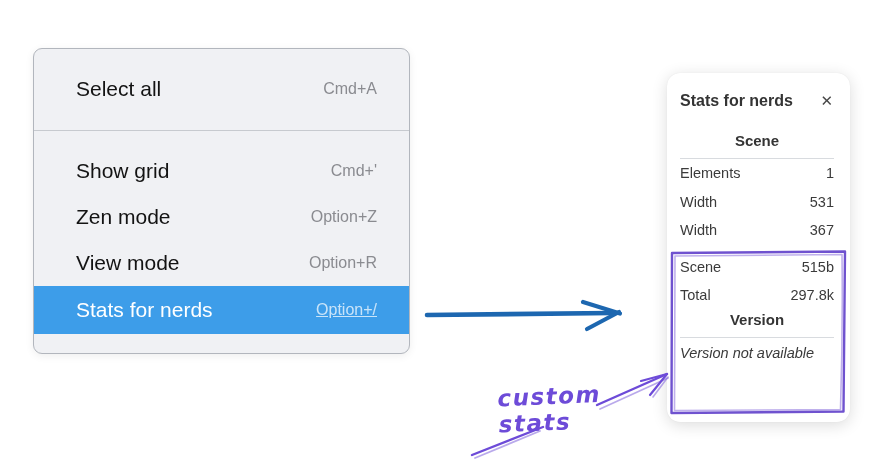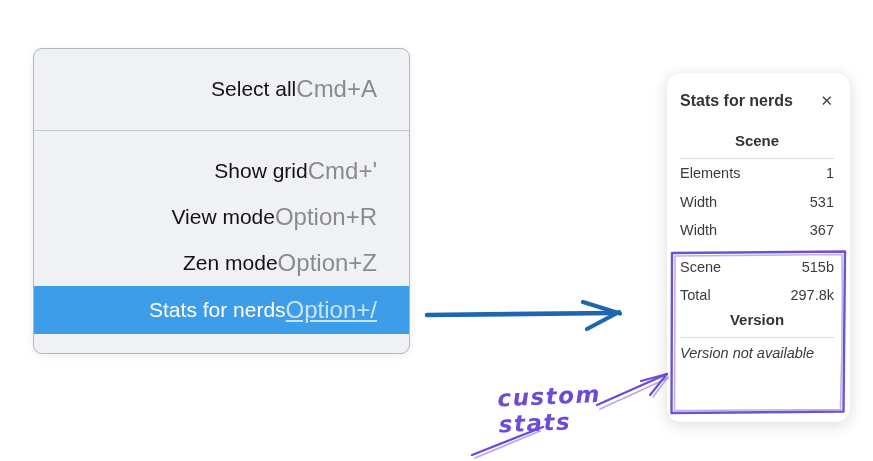--- a/index.html
+++ b/index.html
@@ -12,26 +12,26 @@
   .context-menu{
     position:absolute;left:33px;top:48px;width:377px;
     background:#f0f1f4;border:1.5px solid #b2b6bd;border-radius:9px;
     box-shadow:0 2px 8px rgba(0,0,0,0.07);
     box-sizing:border-box;overflow:hidden;
     font-size:21px;color:#131313;
   }
   .menu-group-top{padding:13px 0 14px 0;}
   .menu-group-bottom{padding:17px 0 19px 0;}
   .menu-item{
-    display:flex;justify-content:flex-end;align-items:center;
+    display:flex;justify-content:space-between;align-items:center;
     height:46px;padding:0 32px 0 42px;cursor:default;
   }
   .menu-item.tall{height:54px;}
   .menu-item.selected{background:#3d9de9;color:#ffffff;height:48px;}
-  .mi-shortcut{color:#8a8b90;font-size:24px;}
+  .mi-shortcut{color:#8a8b90;font-size:16px;}
   .menu-item.selected .mi-shortcut{color:rgba(255,255,255,0.72);text-decoration:underline;}
   .menu-divider{height:1px;background:#c7cacf;}
 
   
   .stats-panel{
     position:absolute;left:667px;top:73px;width:183px;height:349px;
     background:#ffffff;border-radius:13px;
     box-shadow:0 3px 16px rgba(0,0,0,0.14),0 0 1px rgba(0,0,0,0.10);
     box-sizing:border-box;padding:18px 16px 0 13px;
     font-size:14.5px;color:#3b3b3b;
@@ -68,26 +68,26 @@
         <span class="mi-shortcut">Cmd+A</span>
       </div>
     </div>
     <div class="menu-divider"></div>
     <div class="menu-group-bottom">
       <div class="menu-item">
         <span class="mi-label">Show grid</span>
         <span class="mi-shortcut">Cmd+'</span>
       </div>
       <div class="menu-item">
+        <span class="mi-label">Zen mode</span>
+        <span class="mi-shortcut">Option+Z</span>
+      </div>
+      <div class="menu-item">
         <span class="mi-label">View mode</span>
         <span class="mi-shortcut">Option+R</span>
-      </div>
-      <div class="menu-item">
-        <span class="mi-label">Zen mode</span>
-        <span class="mi-shortcut">Option+Z</span>
       </div>
       <div class="menu-item selected">
         <span class="mi-label">Stats for nerds</span>
         <span class="mi-shortcut">Option+/</span>
       </div>
     </div>
   </div>
 
   <div class="stats-panel">
     <div class="panel-header">

